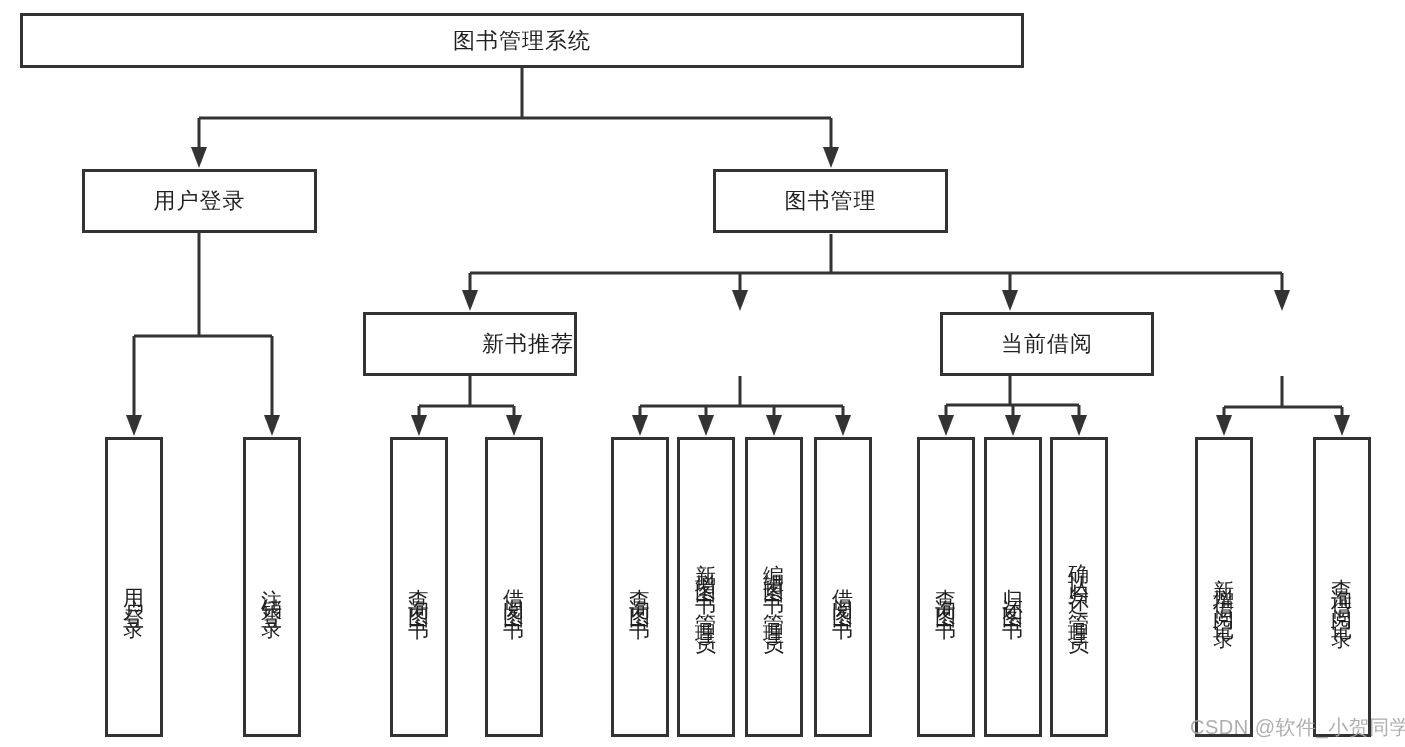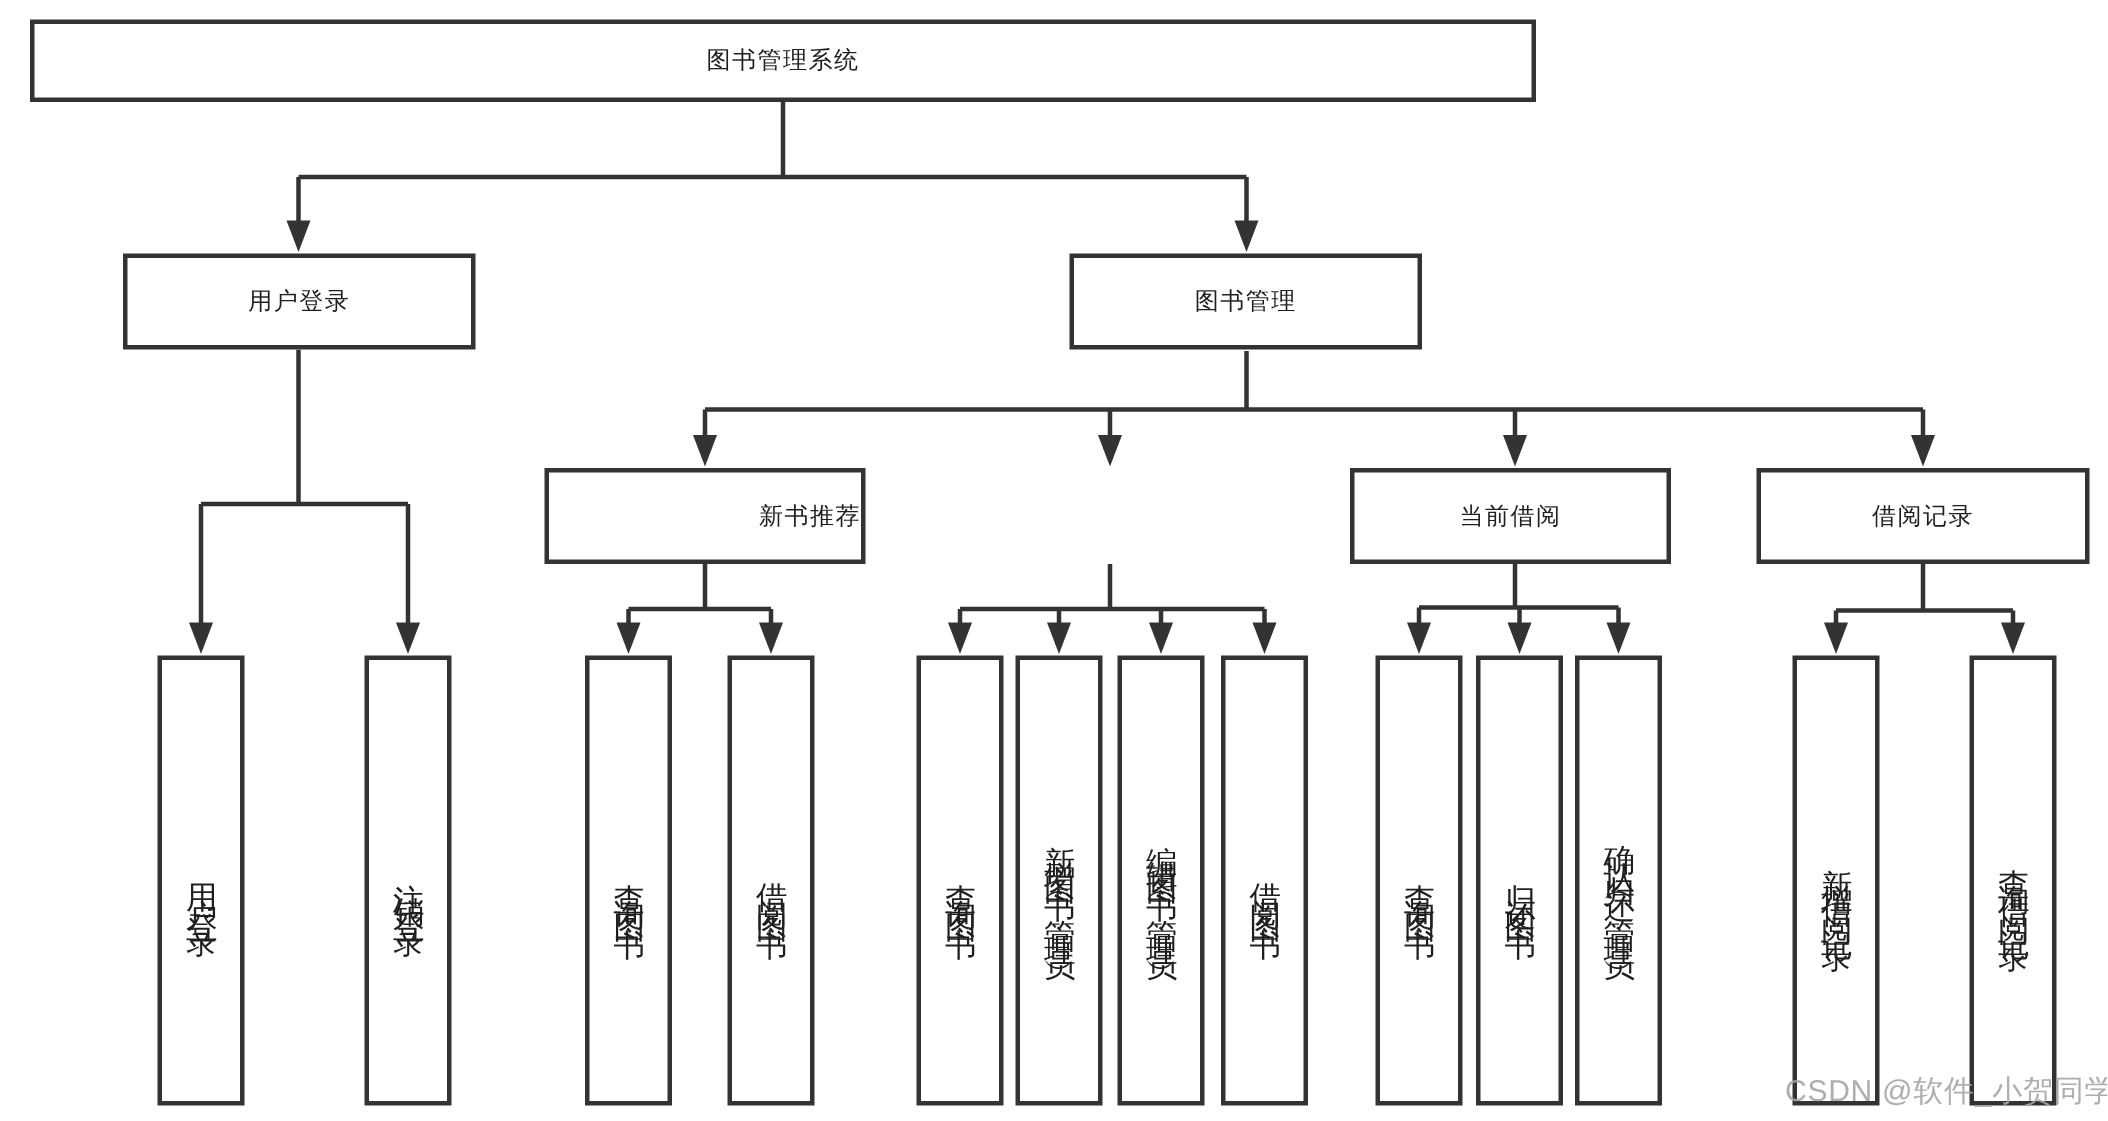--- a/index.html
+++ b/index.html
@@ -4,21 +4,21 @@
 <style>
   html,body{margin:0;padding:0;background:#fff;}
   .canvas{
     position:relative;width:1405px;height:747px;background:#ffffff;overflow:hidden;
     font-family:"Liberation Sans","DejaVu Sans",sans-serif;color:#1f1f1f;
   }
   .lines{position:absolute;left:0;top:0;}
   .box{
     position:absolute;box-sizing:border-box;background:#fff;border:3px solid #333333;
     display:flex;align-items:center;justify-content:center;
-    font-size:16px;letter-spacing:1px;white-space:nowrap;
+    font-size:22px;letter-spacing:1px;white-space:nowrap;
   }
   .vbox{
     position:absolute;box-sizing:border-box;background:#fff;border:3px solid #333333;
     width:58px;height:300px;top:437px;
     display:flex;align-items:center;justify-content:center;
   }
   .vbox .vtext{
     writing-mode:vertical-rl;text-orientation:mixed;
     font-size:21px;line-height:1;letter-spacing:10px;margin-bottom:-10px;
   }
@@ -79,25 +79,22 @@
   <div class="box" style="left:82px;top:169px;width:235px;height:64px;">
     <span>用户登录</span>
   </div>
   <div class="box" style="left:713px;top:169px;width:235px;height:64px;">
     <span>图书管理</span>
   </div>
 
   <div class="box" style="left:363px;top:312px;width:214px;height:64px;justify-content:flex-end;">
     <span>新书推荐</span>
   </div>
-  <div class="box" style="left:900px;top:312px;width:214px;height:64px;">
+  <div class="box" style="left:940px;top:312px;width:214px;height:64px;">
     <span>当前借阅</span>
-  </div>
-  <div class="box" style="left:1171px;top:312px;width:222px;height:64px;">
-    <span>借阅记录</span>
   </div>
 
   <div class="vbox" style="left:105px;">
     <span class="vtext">用户登录</span>
   </div>
   <div class="vbox" style="left:243px;">
     <span class="vtext">注销登录</span>
   </div>
 
   <div class="vbox" style="left:390px;">

